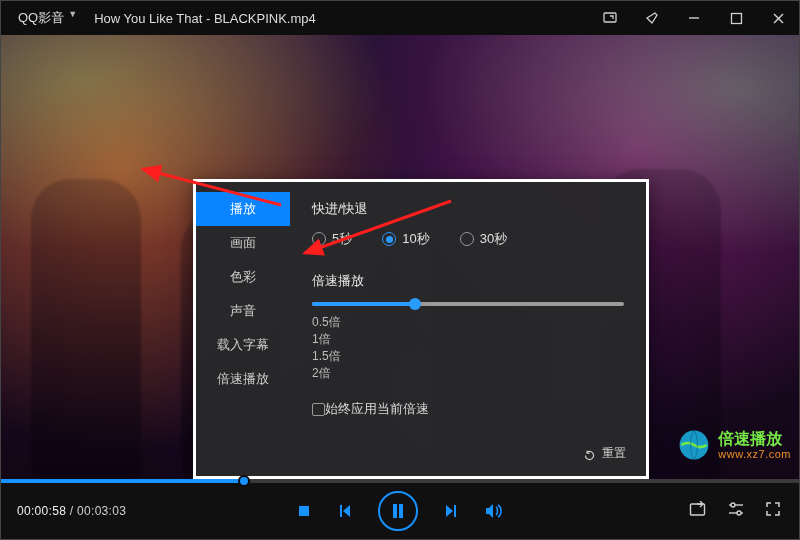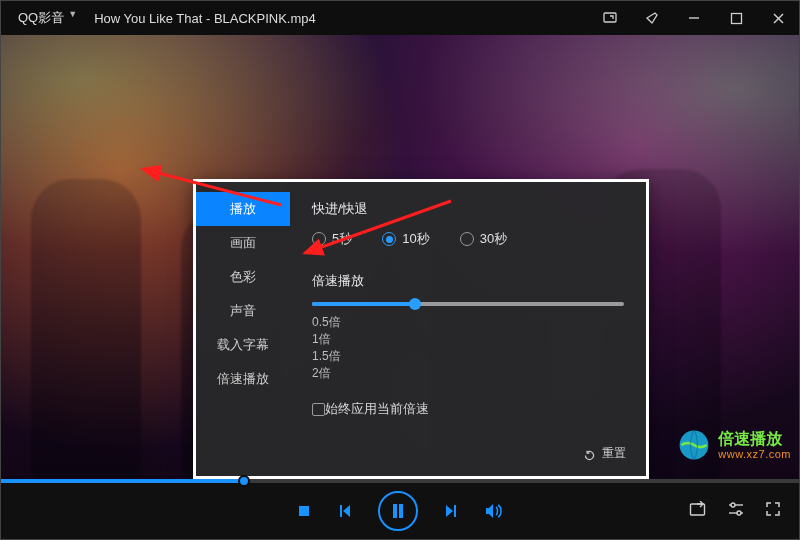--- a/index.html
+++ b/index.html
@@ -216,20 +216,25 @@
       </div>
     </div>
   </div>
 
   <div class="controlbar">
     <div class="progress">
       <div class="progress-fill"></div>
       <div class="progress-thumb"></div>
     </div>
     <div class="cb-inner">
+      <div class="time">
+        <span class="cur">00:00:58</span>
+        <span> / </span>
+        <span>00:03:03</span>
+      </div>
 
       <div class="center-controls">
         <div class="cc-btn">
           <svg width="16" height="16" viewBox="0 0 16 16">
               <rect x="3" y="3" width="10" height="10" fill="#1792ff"></rect>
             </svg>
         </div>
         <div class="cc-btn">
           <svg width="18" height="18" viewBox="0 0 18 18">
               <path d="M4 3h2v12H4zM14 3L7 9l7 6z" fill="#1792ff"></path>

